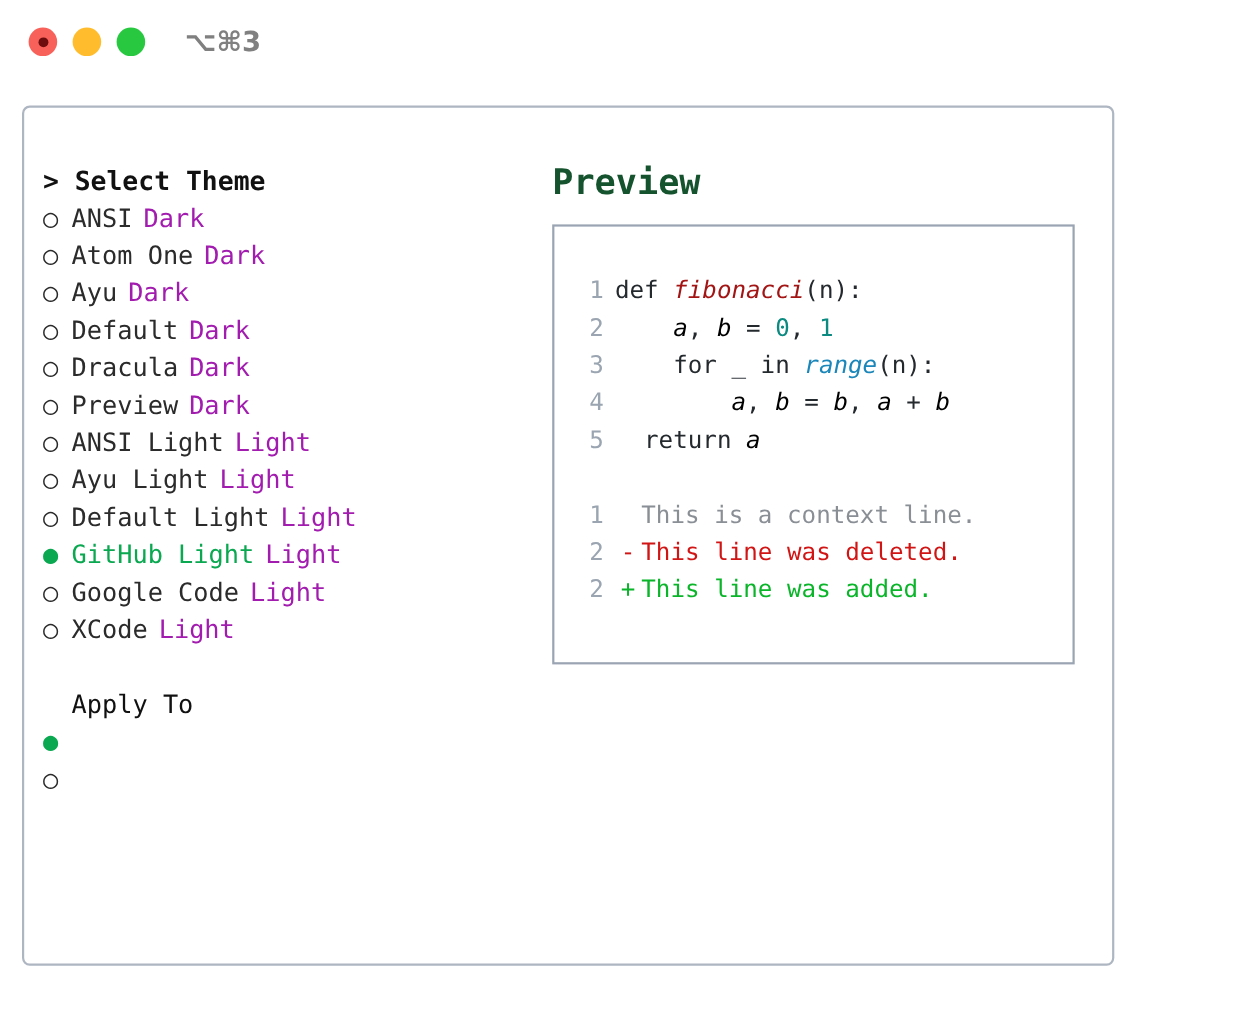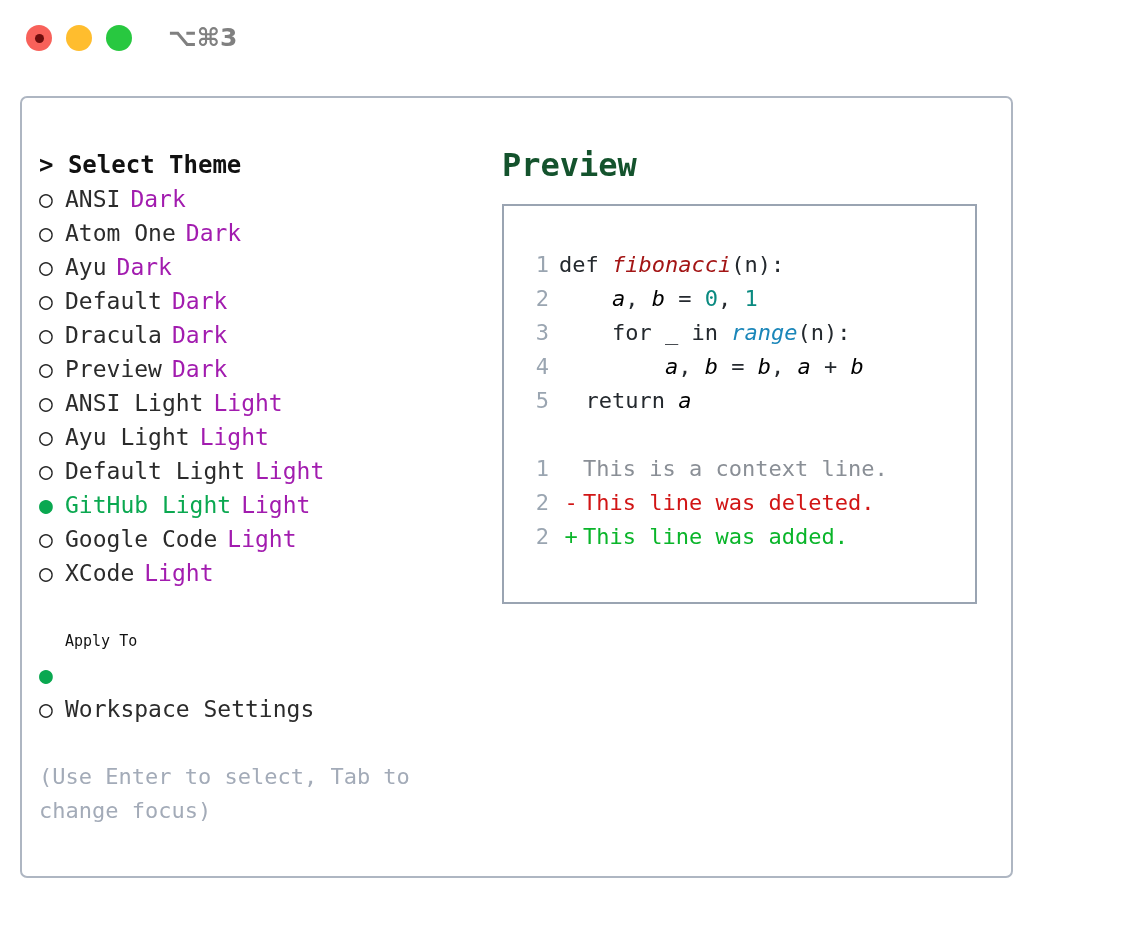--- a/index.html
+++ b/index.html
@@ -118,21 +118,21 @@
   .marker.filled { color: #0aa850; }
   .marker.empty  { color: #2b2b2b; }
   .opt-label { color: #2b2b2b; }
   .opt-row.selected .opt-label { color: #0aa850; }
   .opt-cat {
     color: #a21caf;
     margin-left: 10px;
   }
 
   .apply-header {
-    font-size: 15px;
+    font-size: 23px;
     line-height: 34px;
     color: #111111;
     margin-left: 26px;
     white-space: pre;
   }
   .spacer-lg { height: 34px; }
 
   .hint {
     margin-top: 34px;
     font-size: 22px;
@@ -230,24 +230,23 @@
             <div class="opt-row"><span class="marker empty">○</span><span class="opt-label">Google Code</span><span class="opt-cat">Light</span></div>
             <div class="opt-row"><span class="marker empty">○</span><span class="opt-label">XCode</span><span class="opt-cat">Light</span></div>
           </div>
 
         <div class="spacer-lg"></div>
 
         <div class="apply-header">Apply To</div>
 
         <div id="apply-list">
             <div class="opt-row selected"><span class="marker filled">●</span></div>
-            <div class="opt-row"><span class="marker empty">○</span><span class="opt-label">Workspace Settings</span></div>
+            <div class="opt-row"><span class="marker empty">○</span></div>
           </div>
 
-        <div class="hint">(Use Enter to select, Tab to change focus)</div>
       </div>
 
       <div class="right-col">
         <div class="preview-title">Preview</div>
 
         <div class="preview-box">
           <div class="code-area">
             <div id="code-lines">
                 <div class="code-line"><span class="lineno">1</span><span><span class="code-text">def </span><span class="tok-fn">fibonacci</span><span class="code-text">(n):</span></span></div>
                 <div class="code-line"><span class="lineno">2</span><span><span class="code-text">    </span><span class="tok-var">a</span><span class="code-text">, </span><span class="tok-var">b</span><span class="code-text"> = </span><span class="tok-num">0</span><span class="code-text">, </span><span class="tok-num">1</span></span></div>

